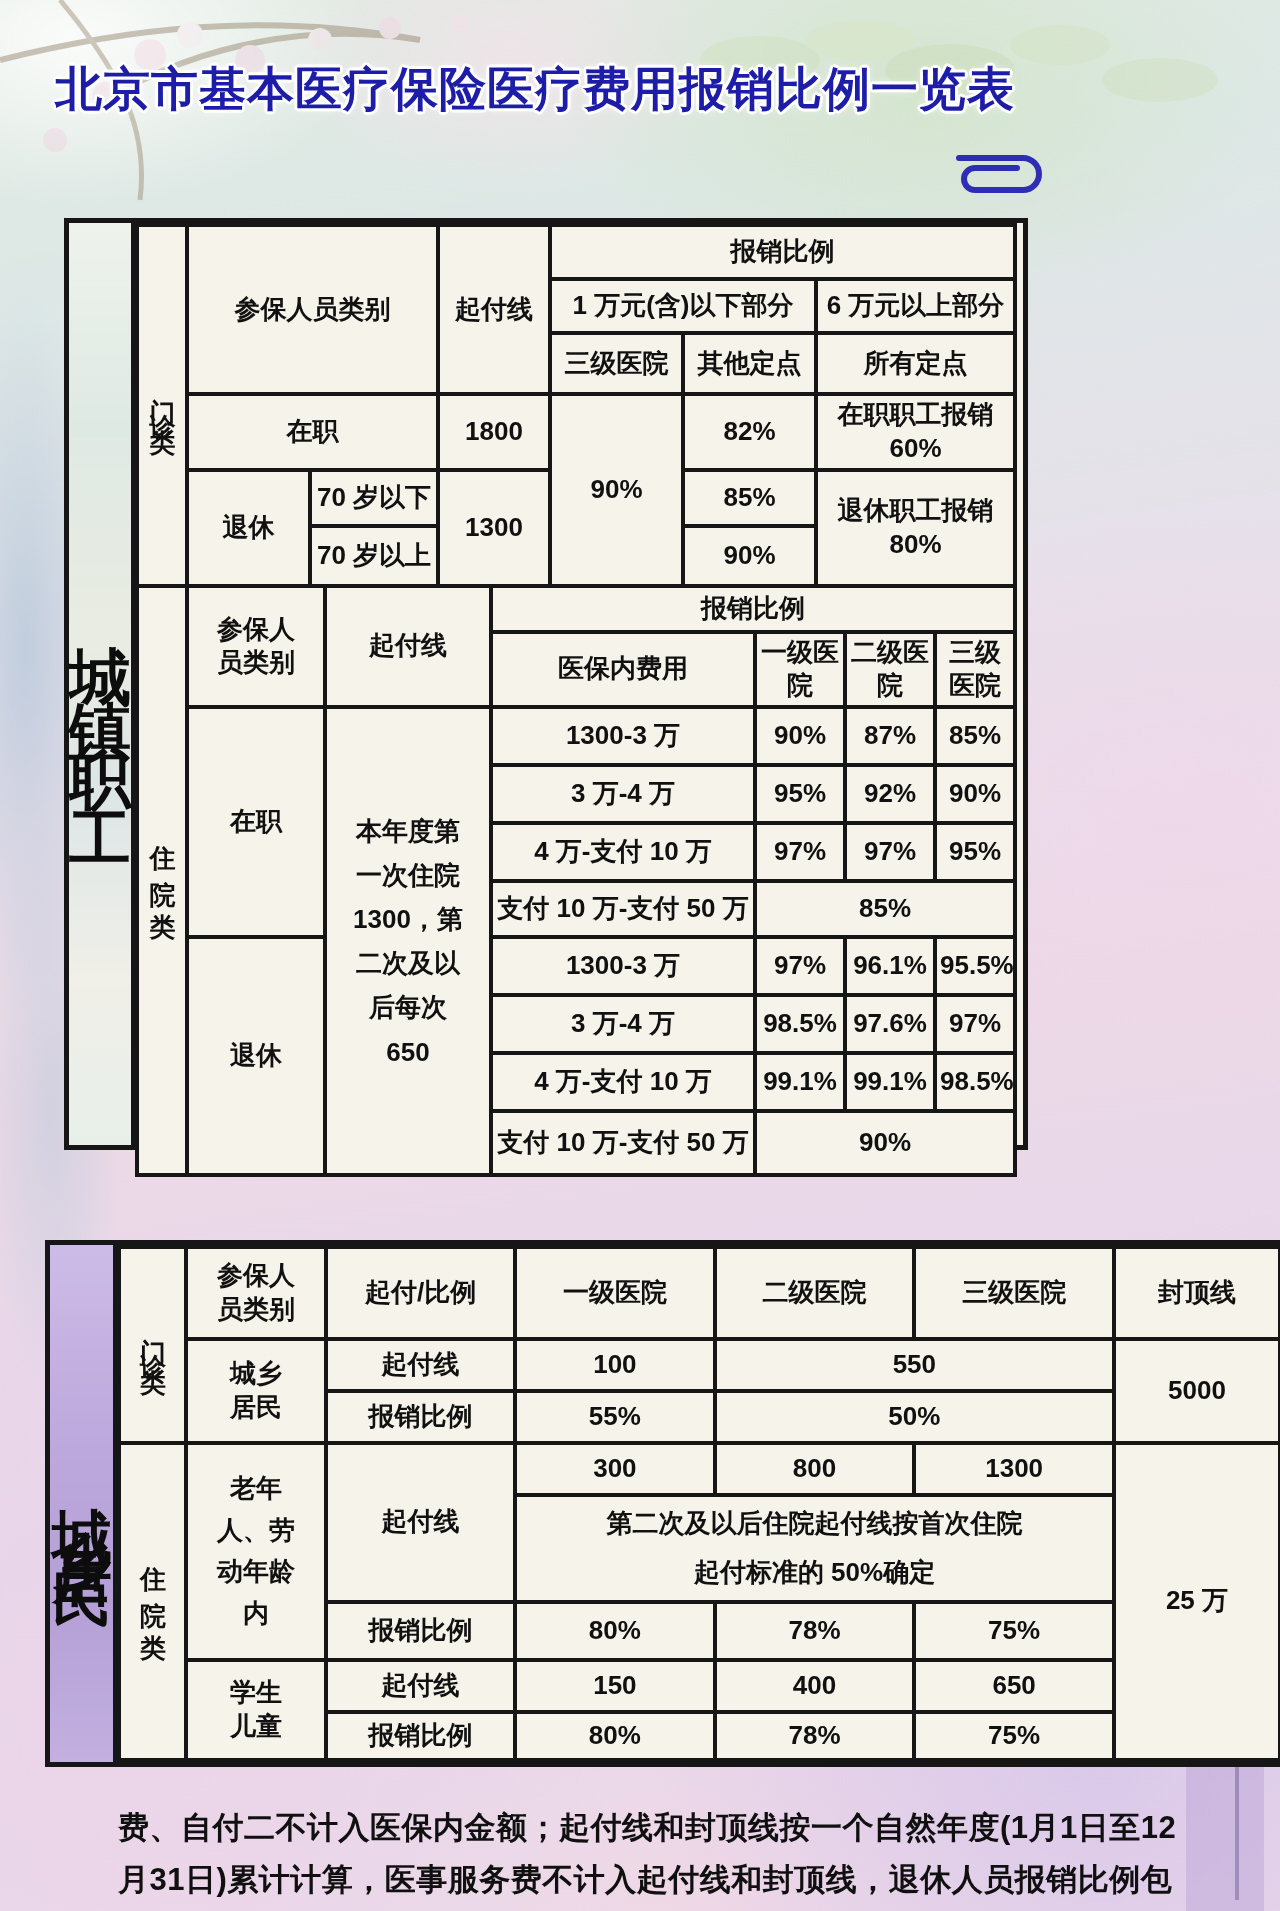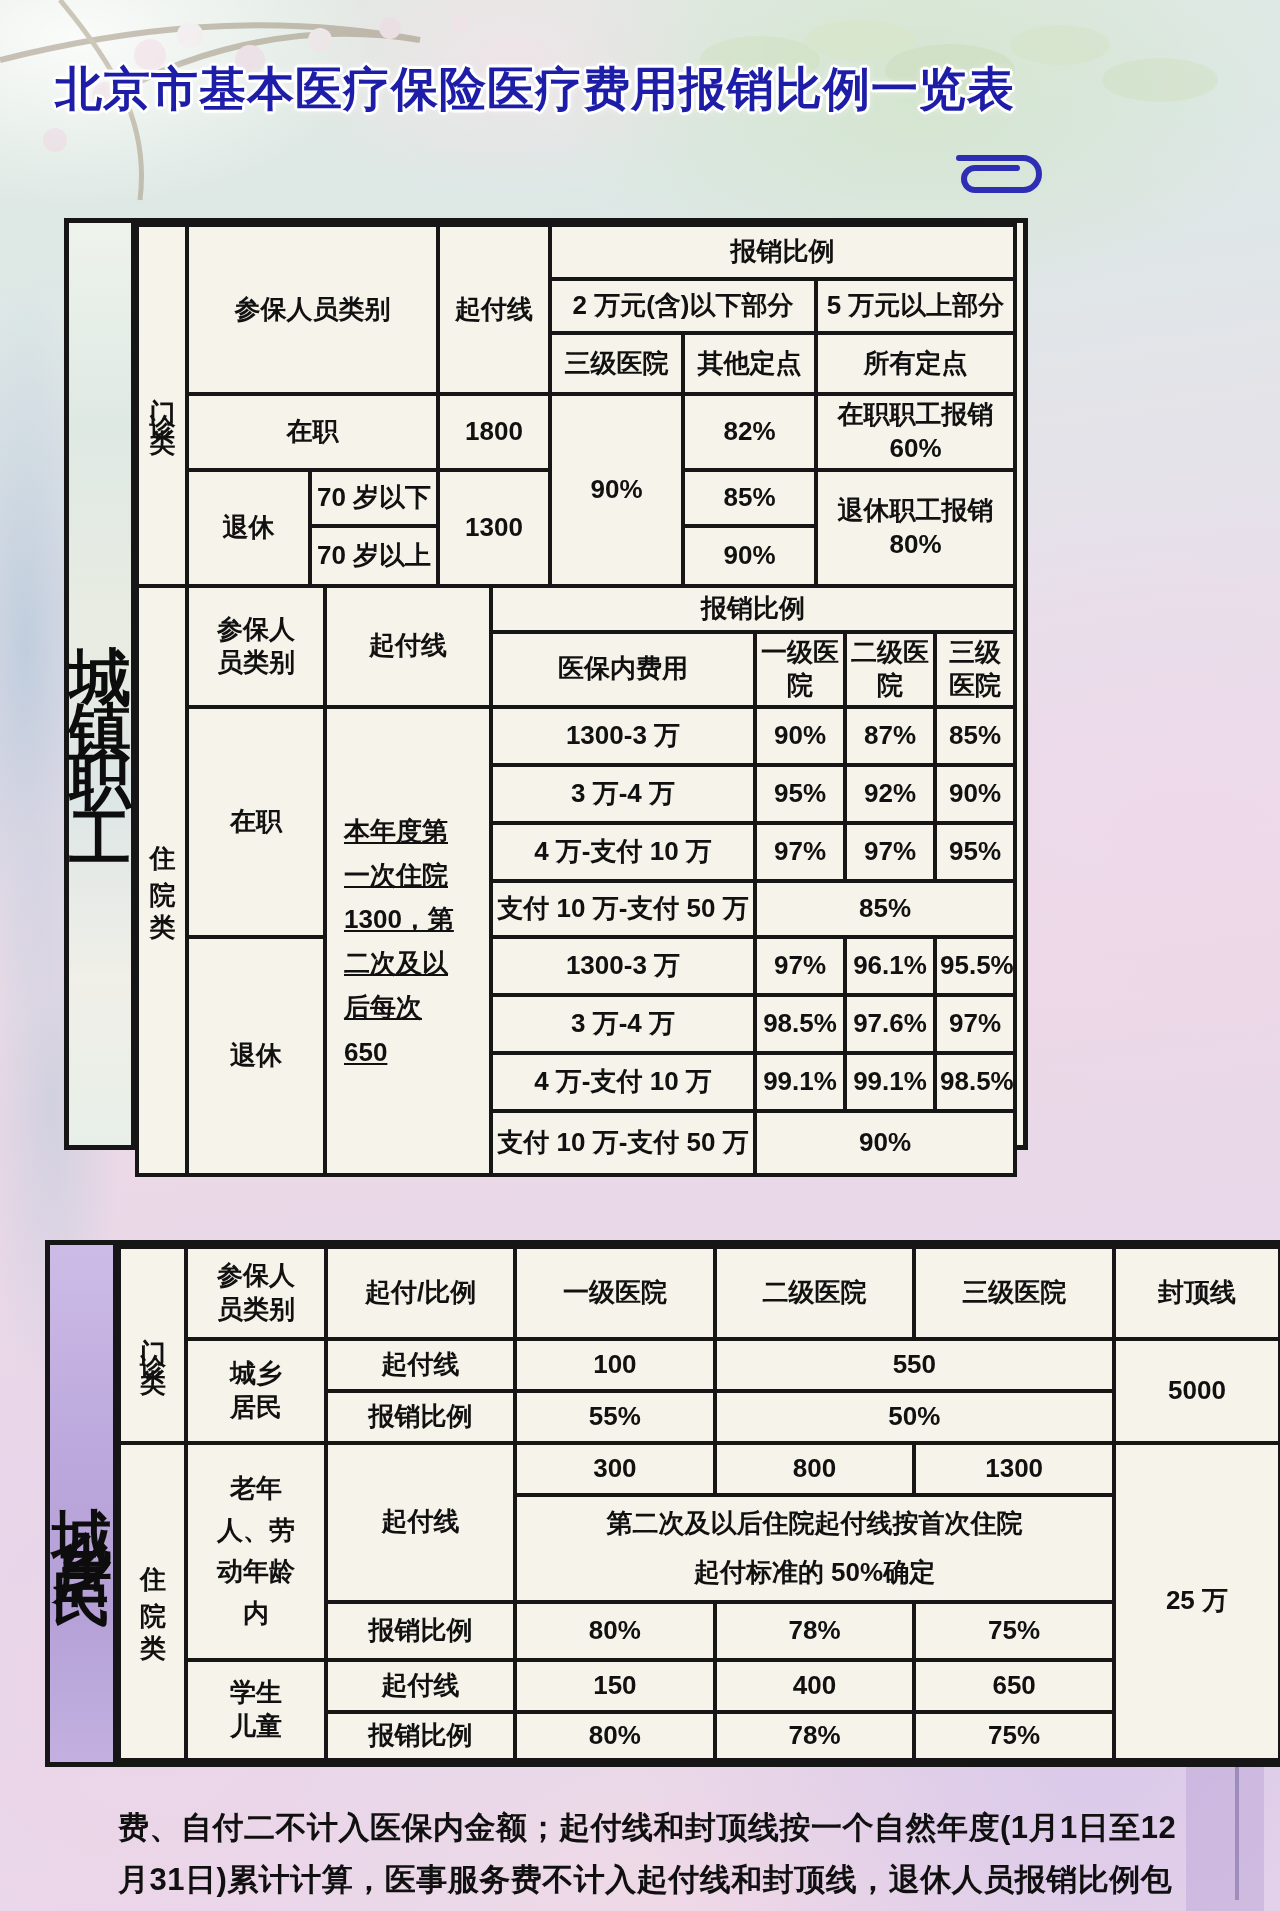--- a/index.html
+++ b/index.html
@@ -38,21 +38,21 @@
   table.grid{border-collapse:collapse;table-layout:fixed;width:878px;}
   table.grid td{border:4px solid #161616;text-align:center;vertical-align:middle;
     font-weight:bold;color:#111;font-size:26px;padding:2px 3px;background:#f6f3ea;line-height:1.3;}
   .sec2{margin-top:-4px;}
   td.vlab{font-size:30px;padding:0;}
   td.vlab span{writing-mode:vertical-rl;text-orientation:upright;letter-spacing:16px;}
   td.vlab2 span{letter-spacing:34px;}
   .num{font-size:27px;}
   .pct{font-size:27px;}
   .small{font-size:22px;}
-  .wrapnote span{display:inline-block;width:128px;text-align:left;line-height:1.7;text-decoration:underline;}
+  .wrapnote span{display:inline-block;width:128px;text-align:center;line-height:1.7;}
   .w32 span{display:inline-block;width:3.2em;}
   .w22 span{display:inline-block;width:2.3em;}
   .w33 span{display:inline-block;width:3.4em;line-height:1.6;}
   .wrapnote2 span{display:inline-block;width:16.3em;line-height:1.9;}
 
   
   #t2{position:absolute;left:45px;top:1240px;}
   #t2 table.grid{width:1165px;}
   .strip2{width:63px;background:linear-gradient(180deg,#cdbbe7 0%,#bca8dc 40%,#b4a0d6 70%,#c3b0e0 100%);}
   .strip2 .vtxt{font-size:60px;letter-spacing:22px;}
@@ -133,22 +133,22 @@
             <col style="width:199px">
           </colgroup>
       <tbody>
             <tr class="h54">
         <td rowspan="6" class="vlab"><span>门诊类</span></td>
         <td rowspan="3" colspan="2">参保人员类别</td>
         <td rowspan="3">起付线</td>
         <td colspan="3">报销比例</td>
       </tr>
       <tr class="h54">
-        <td colspan="2">2 万元(含)以下部分</td>
-        <td>5 万元以上部分</td>
+        <td colspan="2">1 万元(含)以下部分</td>
+        <td>6 万元以上部分</td>
       </tr>
       <tr class="h61">
         <td>三级医院</td>
         <td>其他定点</td>
         <td>所有定点</td>
       </tr>
       <tr class="h52">
         <td colspan="2">在职</td>
         <td class="num">1800</td>
         <td rowspan="3" class="pct">90%</td>

